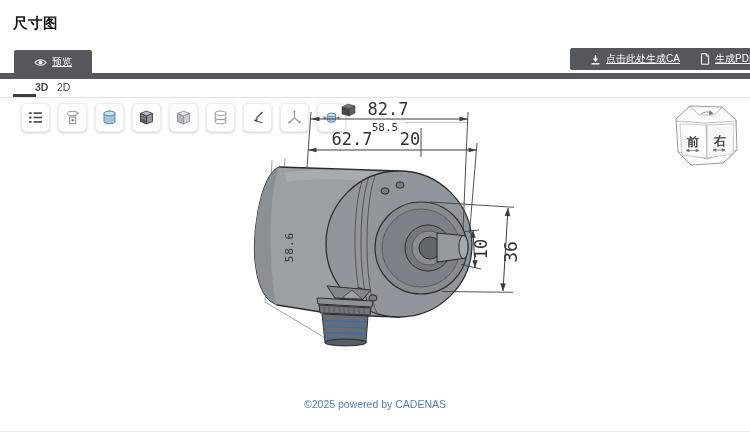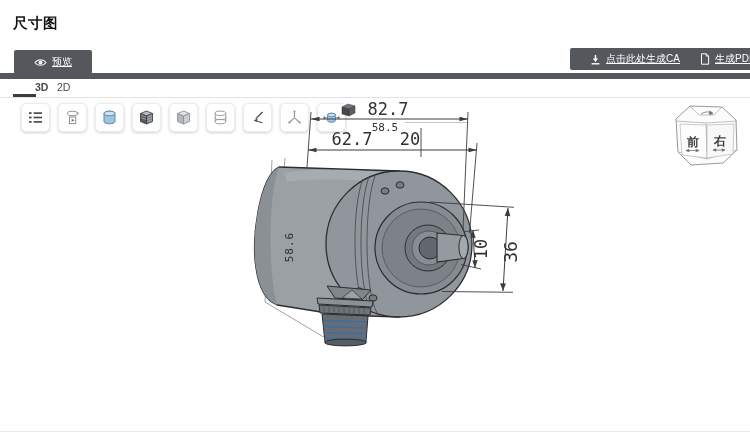--- a/index.html
+++ b/index.html
@@ -288,14 +288,15 @@
       <path d="M20,50.5 L23,49.3 L23,51.7 Z"></path>
         <path d="M33,50.5 L30,49.3 L30,51.7 Z"></path>
       <line x1="47" y1="50" x2="59" y2="50"></line>
       <path d="M47,50 L50,48.8 L50,51.2 Z"></path>
         <path d="M59,50 L56,48.8 L56,51.2 Z"></path>
       <path d="M 35,14 Q 41,10 47,13.5" fill="none"></path>
       <path d="M47,13.5 L43.8,10.9 L43.4,14.7 Z"></path>
     </g>
   </svg>
 
+  <div class="footer">©2025 powered by CADENAS</div>
   <div class="bottom-line"></div>
 </div>
 
 </body></html>

